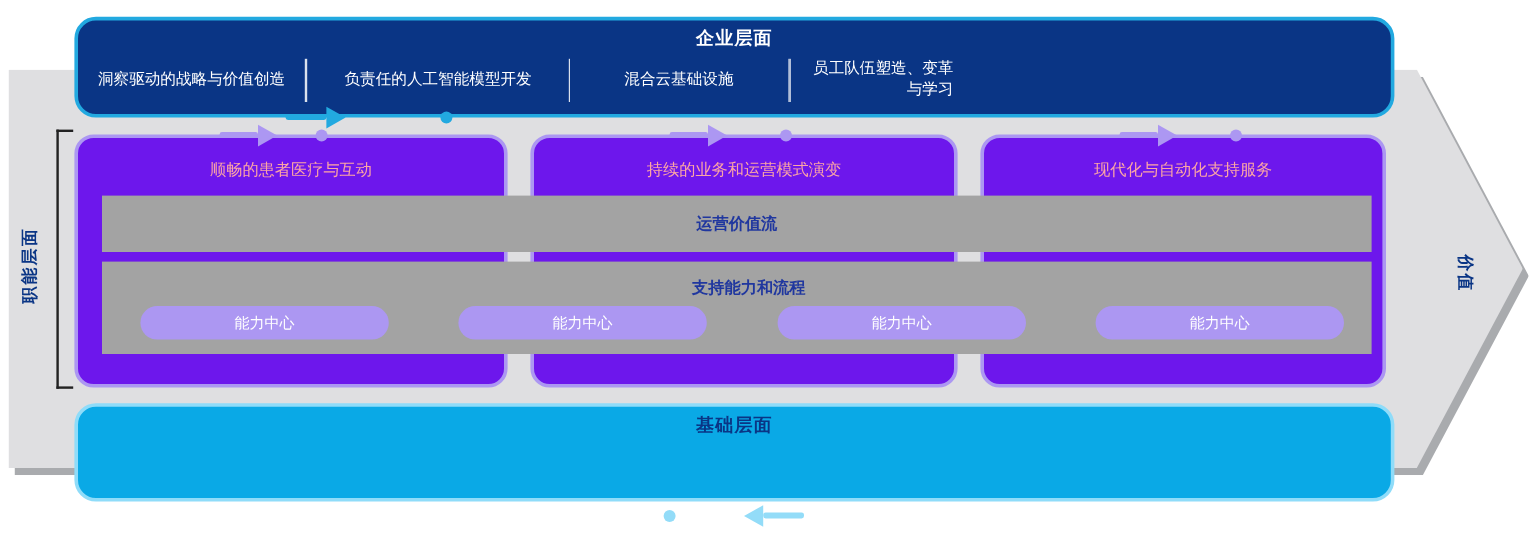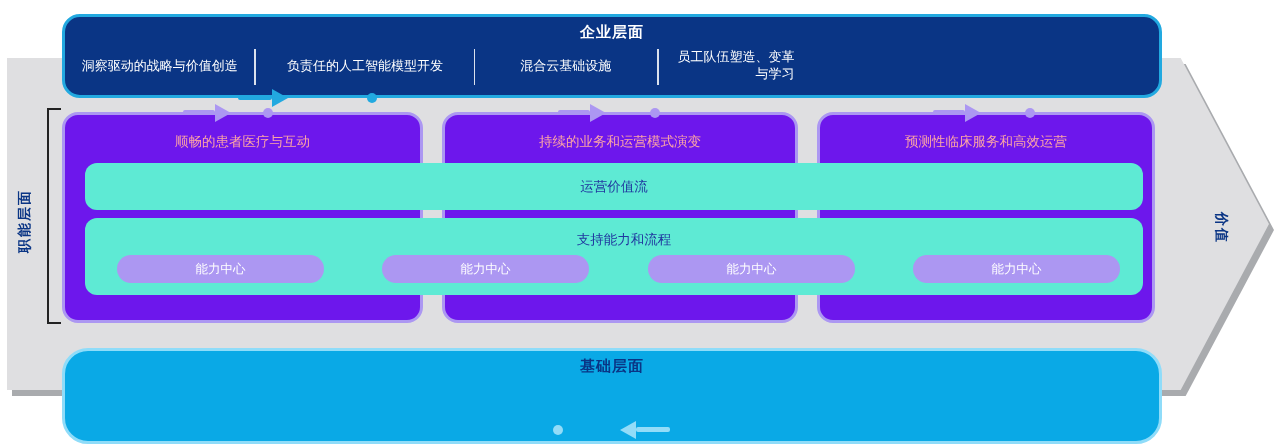--- a/index.html
+++ b/index.html
@@ -23,22 +23,22 @@
   .vdiv{width:1px;height:36px;flex:none;background:rgba(255,255,255,.85);}
   .fnd .vdiv{background:#ffffff;}
   .fnd .bar-item{font-weight:normal;}
 
   
   .pbox{background:var(--purple);border:3px solid var(--light-purple);
         border-radius:16px;box-sizing:border-box;}
   .pbox-title{color:#fca5a5;font-size:13.5px;text-align:center;margin-top:18px;}
 
   
-  .wbar{background:#5eead4;border-radius:12px;display:flex;align-items:center;justify-content:center;
-        color:var(--text-navy);font-weight:normal;font-size:13.5px;}
+  .wbar{background:#a3a3a3;border-radius:0;display:flex;align-items:center;justify-content:center;
+        color:var(--text-navy);font-weight:bold;font-size:13.5px;}
   .wbar2{align-items:flex-start;padding-top:13px;box-sizing:border-box;padding-left:20px;}
 
   .pill{background:var(--light-purple);border-radius:14px;color:#fff;font-size:12.5px;
         text-align:center;line-height:28px;}
 
   
   .tail{height:5px;border-radius:2px;}
   .head{width:0;height:0;border-top:9px solid transparent;border-bottom:9px solid transparent;}
   .dot{width:10px;height:10px;border-radius:50%;}
   .cyan-bg{background:var(--cyan);}   .cyan-bl{border-left:16px solid var(--cyan);}
@@ -83,21 +83,21 @@
   <div class="abs head cyan-bl" style="left:272px;top:89px;"></div>
   <div class="abs dot cyan-bg" style="left:367px;top:93px;"></div>
 
   <div class="abs pbox" style="left:62px;top:112px;width:361px;height:211px;">
     <div class="pbox-title">顺畅的患者医疗与互动</div>
   </div>
   <div class="abs pbox" style="left:442px;top:112px;width:356px;height:211px;">
     <div class="pbox-title">持续的业务和运营模式演变</div>
   </div>
   <div class="abs pbox" style="left:817px;top:112px;width:338px;height:211px;">
-    <div class="pbox-title">预测性临床服务和高效运营</div>
+    <div class="pbox-title">现代化与自动化支持服务</div>
   </div>
 
   <div class="abs tail lp-bg" style="left:183px;top:110px;width:32px;"></div>
   <div class="abs head lp-bl" style="left:215px;top:104px;"></div>
   <div class="abs dot lp-bg" style="left:263px;top:108px;"></div>
 
   <div class="abs tail lp-bg" style="left:558px;top:110px;width:32px;"></div>
   <div class="abs head lp-bl" style="left:590px;top:104px;"></div>
   <div class="abs dot lp-bg" style="left:650px;top:108px;"></div>
 
@@ -110,21 +110,21 @@
   </div>
   <div class="abs wbar wbar2" style="left:85px;top:218px;width:1058px;height:77px;justify-content:center;">
     <span>支持能力和流程</span>
   </div>
 
   <div class="abs pill" style="left:117px;top:255px;width:207px;height:28px;">能力中心</div>
   <div class="abs pill" style="left:382px;top:255px;width:207px;height:28px;">能力中心</div>
   <div class="abs pill" style="left:648px;top:255px;width:207px;height:28px;">能力中心</div>
   <div class="abs pill" style="left:913px;top:255px;width:207px;height:28px;">能力中心</div>
 
-  <div class="abs bar fnd" style="left:62px;top:348px;width:1100px;height:96px;border-radius:26px;">
+  <div class="abs bar fnd" style="left:62px;top:336px;width:1100px;height:82px;">
     <div class="bar-title">基础层面</div>
   </div>
 
   <div class="abs dot pb-bg" style="left:553px;top:425px;"></div>
   <div class="abs head pb-br" style="left:620px;top:421px;"></div>
   <div class="abs tail pb-bg" style="left:636px;top:427px;width:34px;"></div>
 
 </div>
 
 </body></html>

